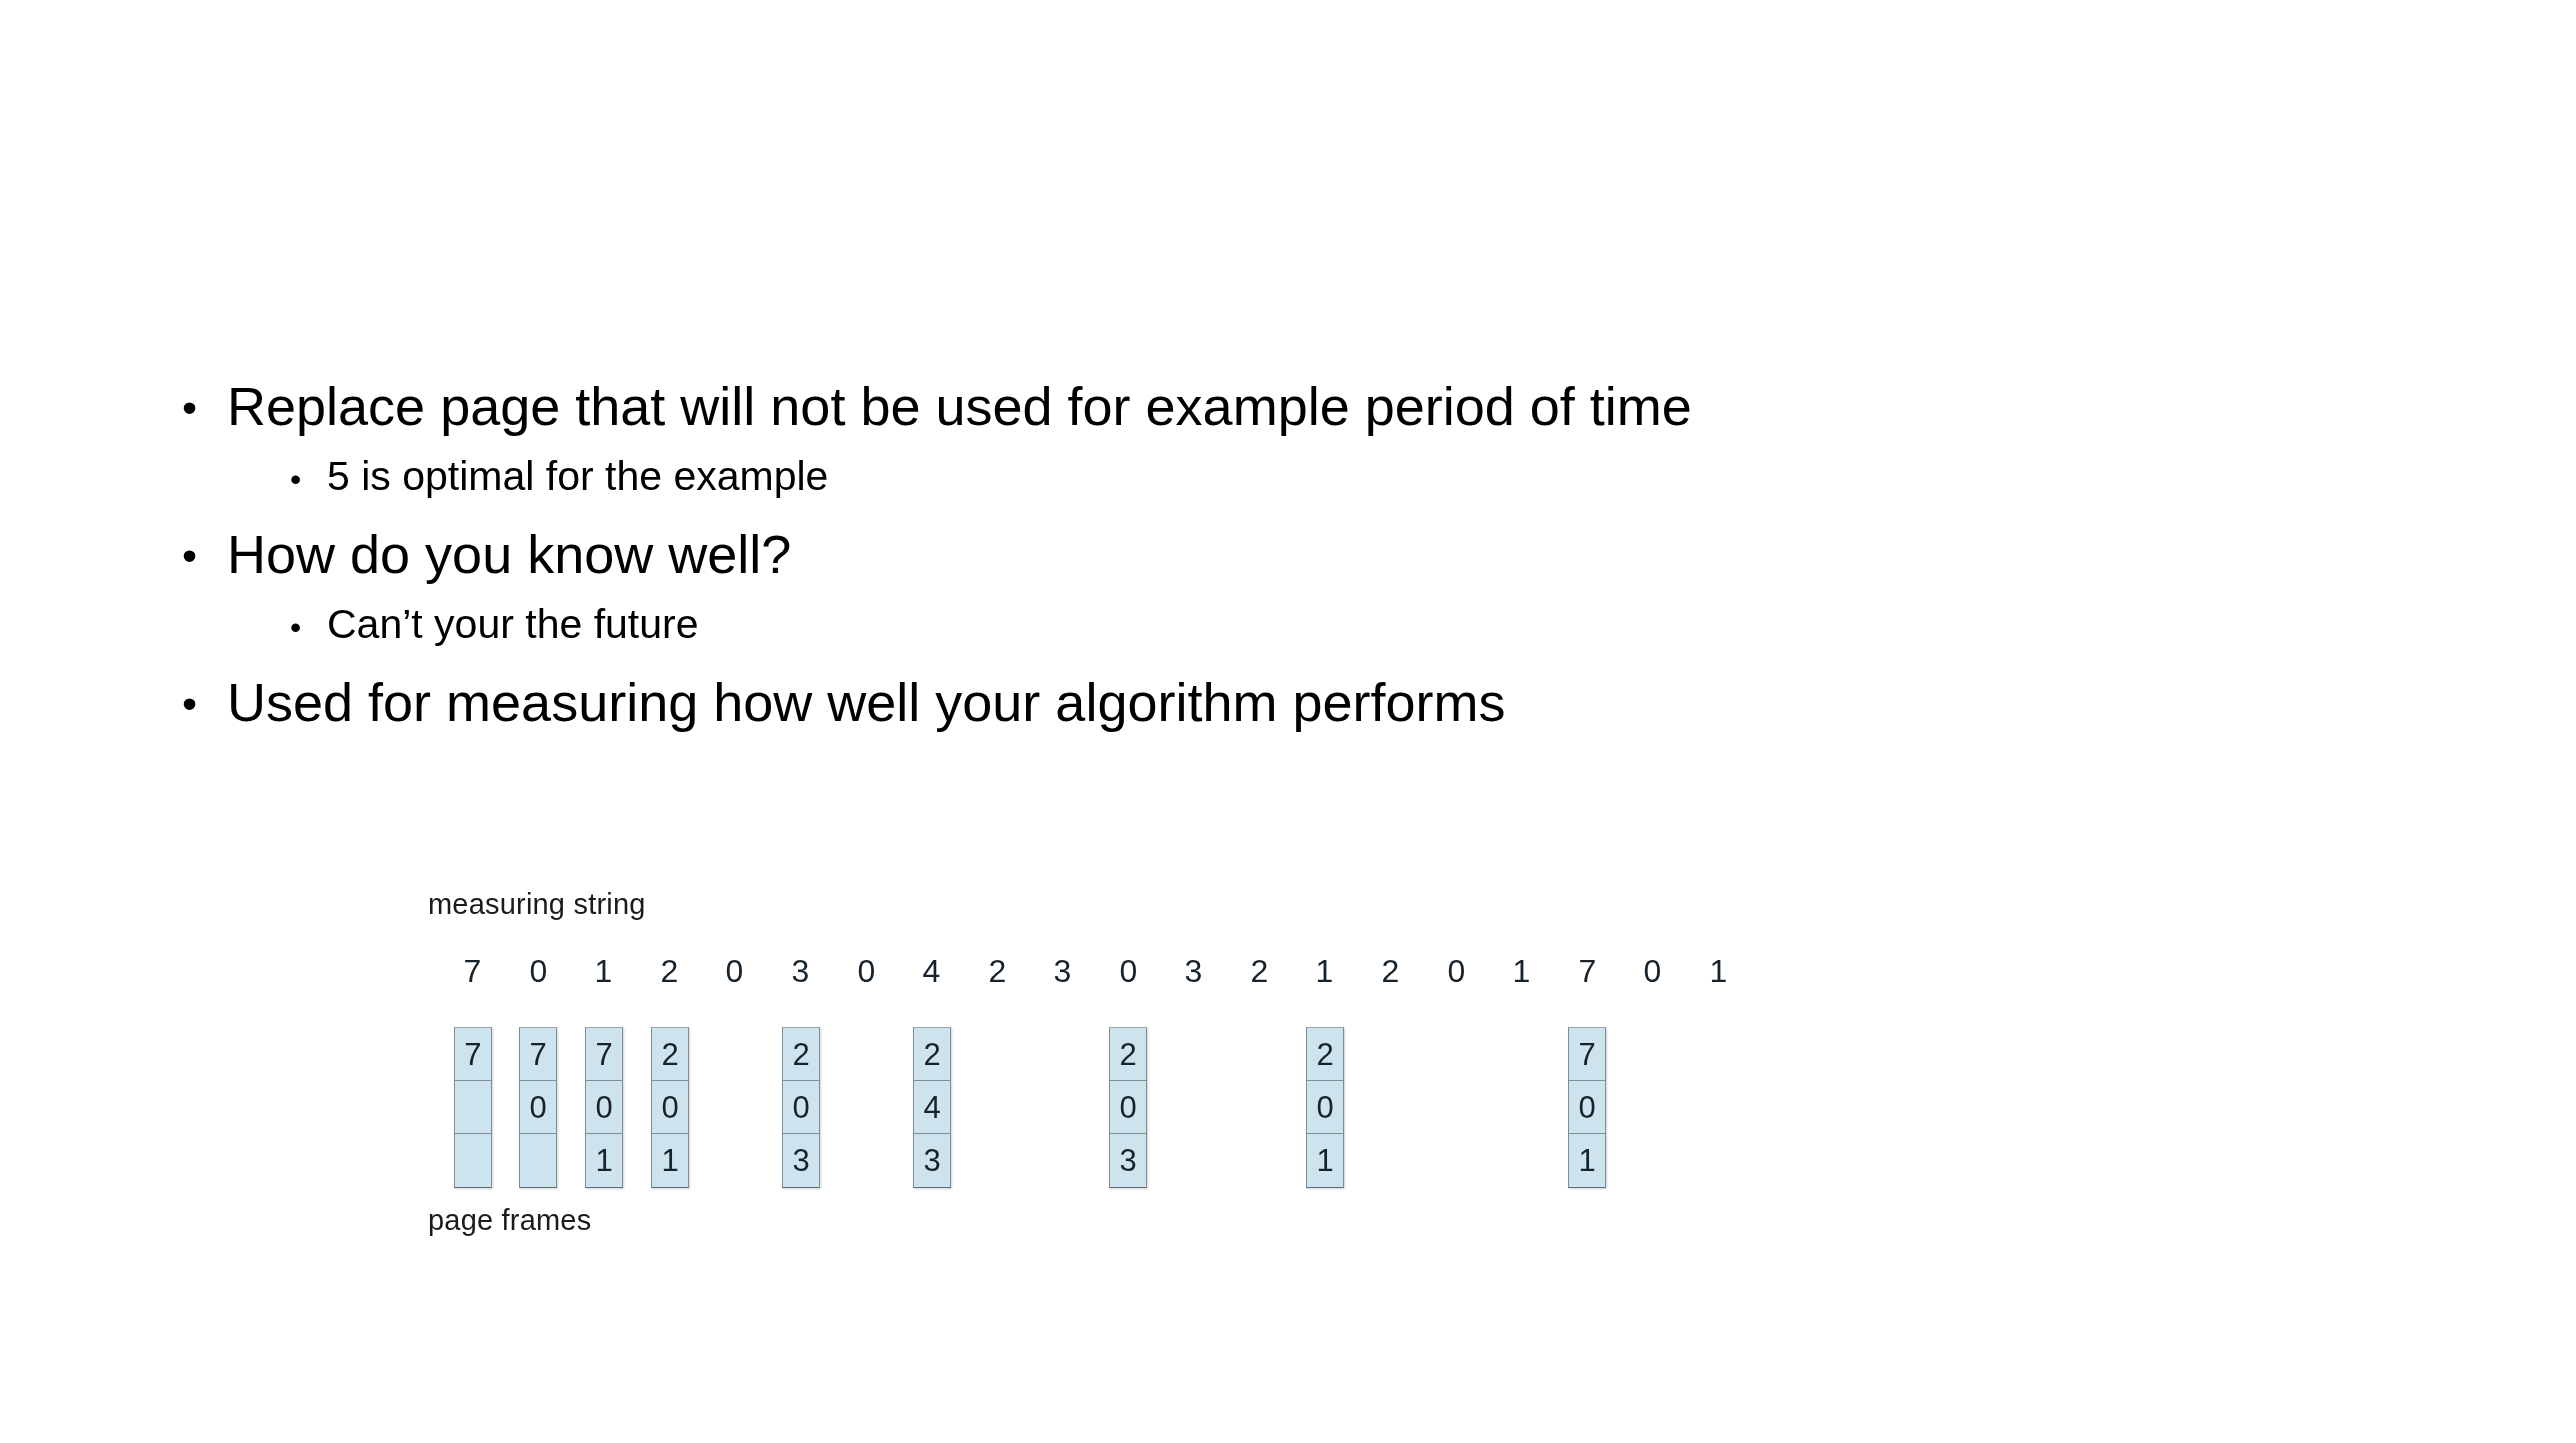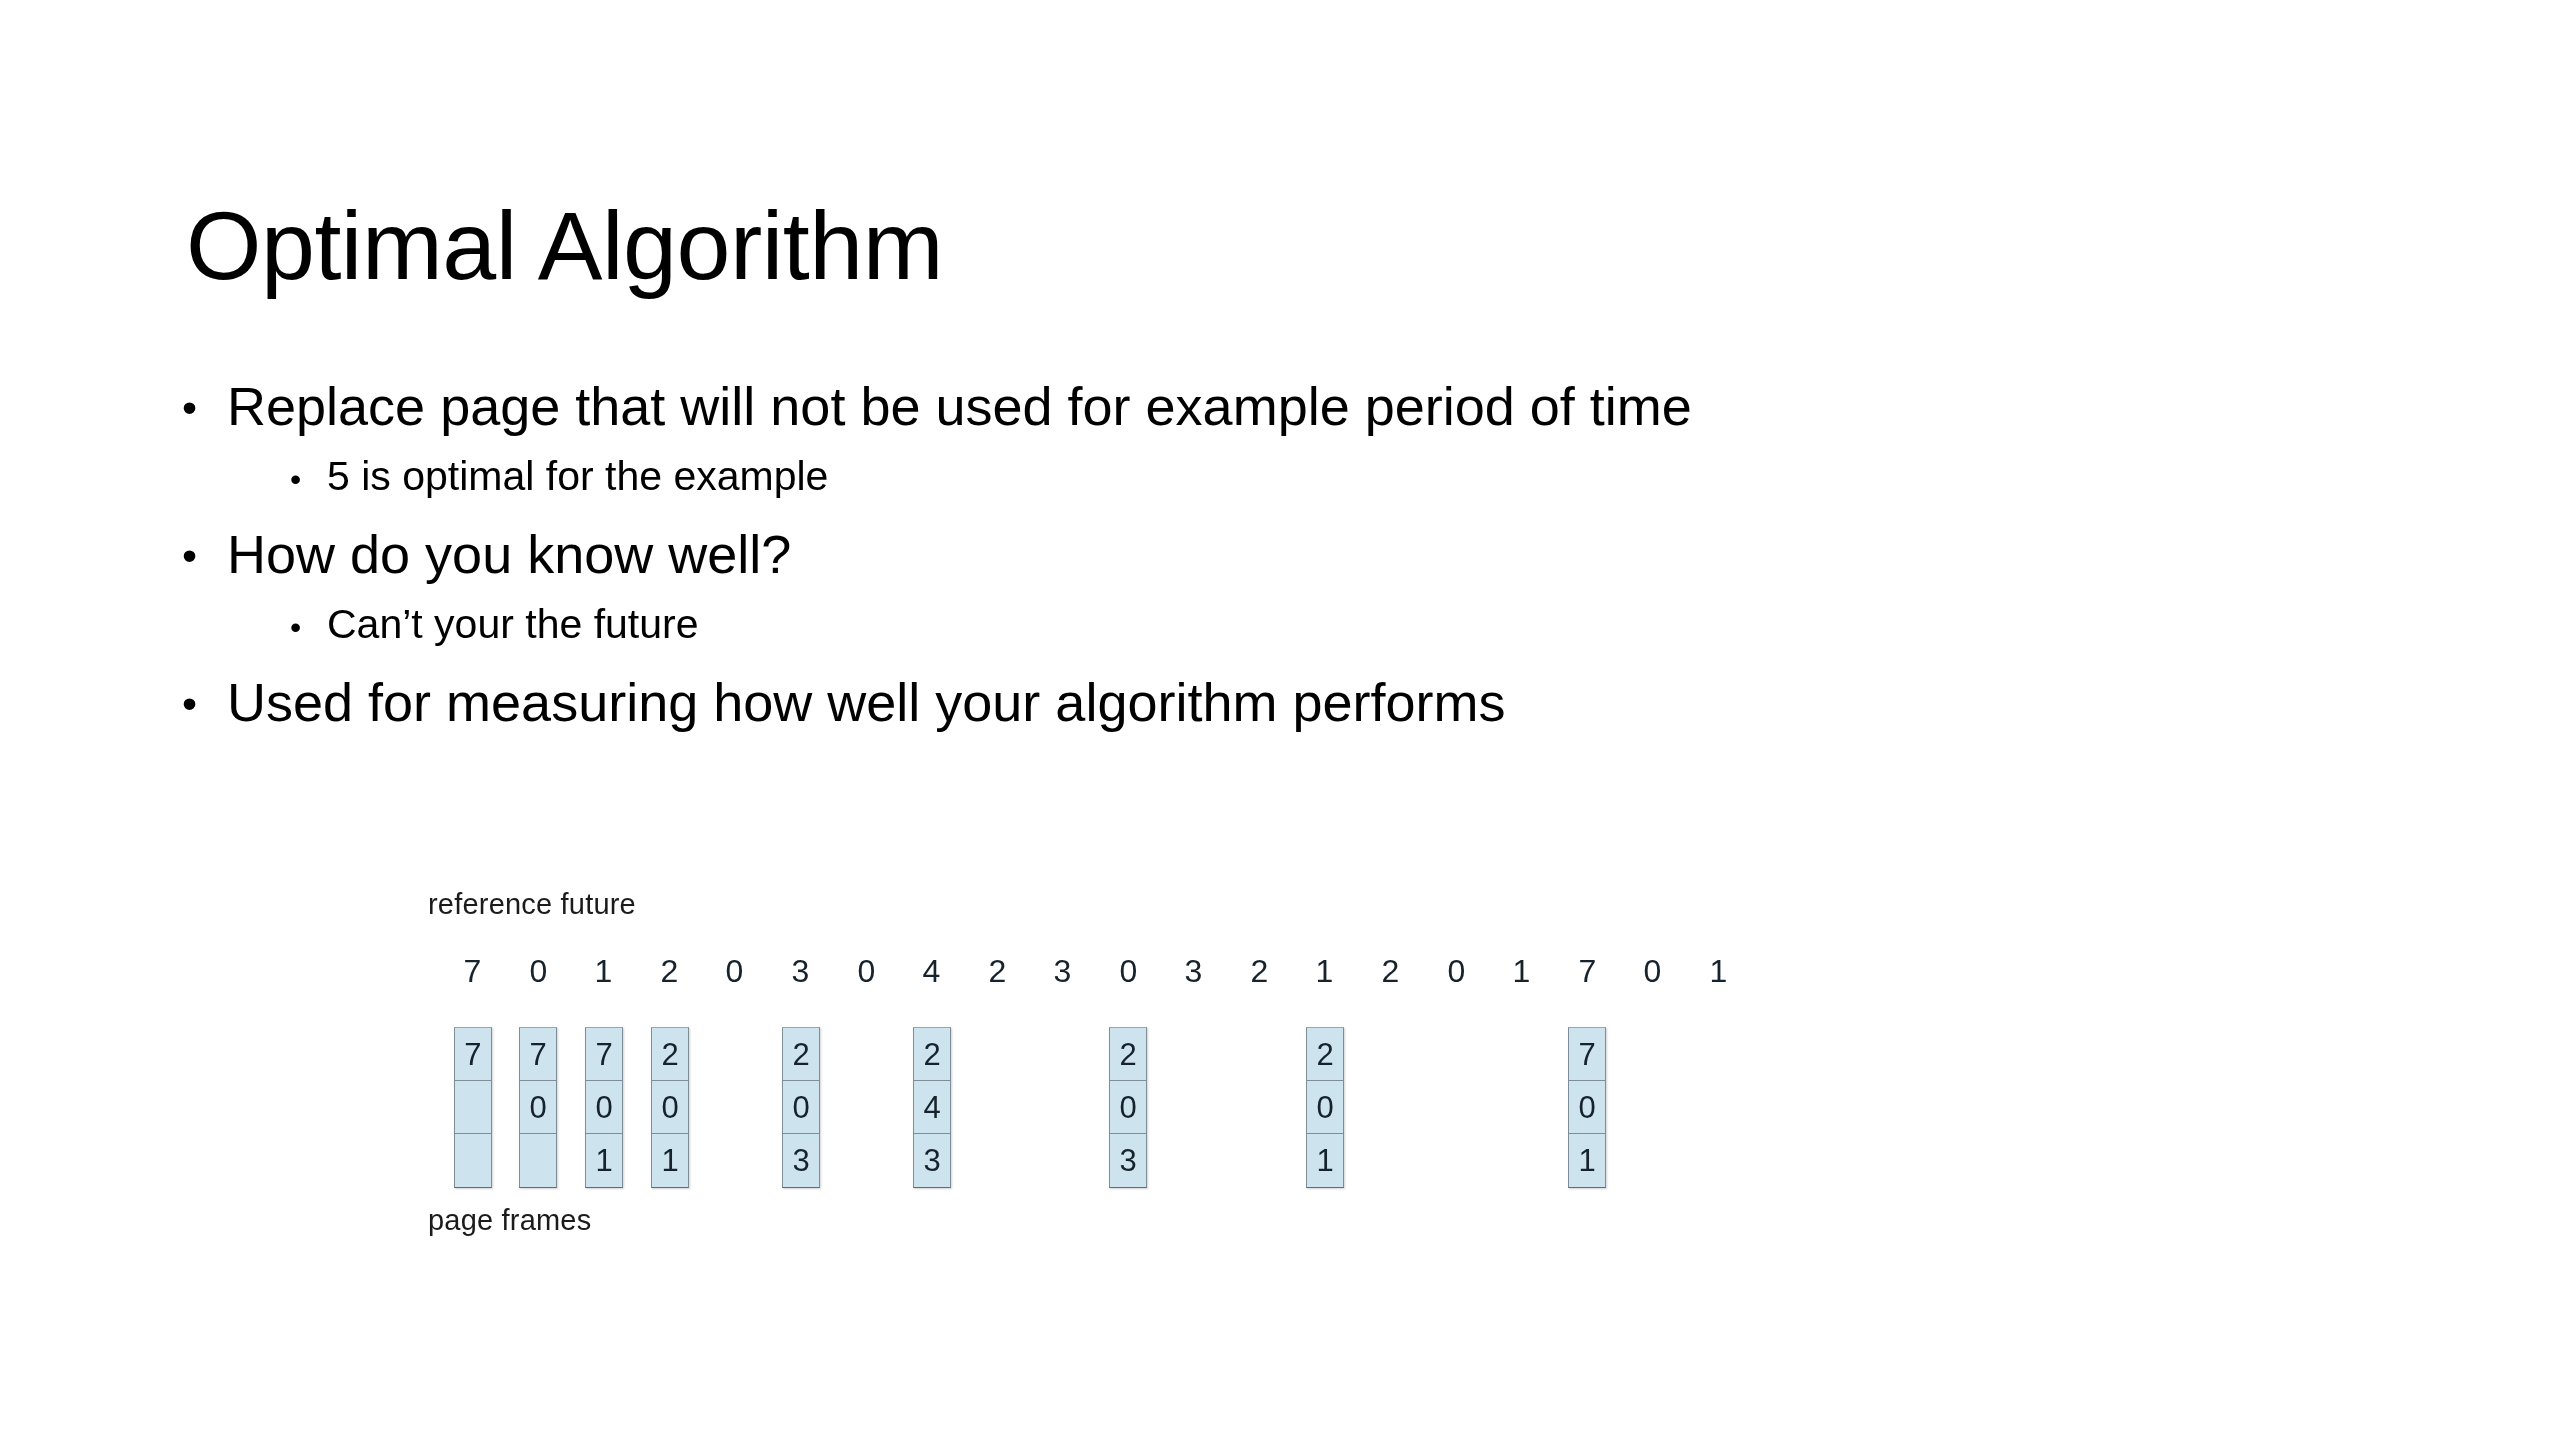--- a/index.html
+++ b/index.html
@@ -159,21 +159,20 @@
   }
   .frame-cell.empty {
     color: transparent;
   }
 </style>
 </head>
 <body>
 
 <div id="slide">
 
-  <h1 id="slide-title">Optimal Algorithm</h1>
 
   <div id="body-list">
       <div class="bullet-row lvl1">
         <span class="bullet-mark">•</span>
         <span class="bullet-text">Replace page that will not be used for example period of time</span>
       </div>
       <div class="bullet-row lvl2">
         <span class="bullet-mark">•</span>
         <span class="bullet-text">5 is optimal for the example</span>
       </div>
@@ -186,21 +185,21 @@
         <span class="bullet-text">Can’t your the future</span>
       </div>
       <div class="bullet-row lvl1">
         <span class="bullet-mark">•</span>
         <span class="bullet-text">Used for measuring how well your algorithm performs</span>
       </div>
     </div>
 
   <div id="figure">
 
-    <div id="figure-caption-top">reference future</div>
+    <div id="figure-caption-top">measuring string</div>
 
     <div id="ref-string">
         <span class="ref-digit" style="left: 11px;">7</span>
         <span class="ref-digit" style="left: 77px;">0</span>
         <span class="ref-digit" style="left: 142px;">1</span>
         <span class="ref-digit" style="left: 208px;">2</span>
         <span class="ref-digit" style="left: 273px;">0</span>
         <span class="ref-digit" style="left: 339px;">3</span>
         <span class="ref-digit" style="left: 405px;">0</span>
         <span class="ref-digit" style="left: 470px;">4</span>

